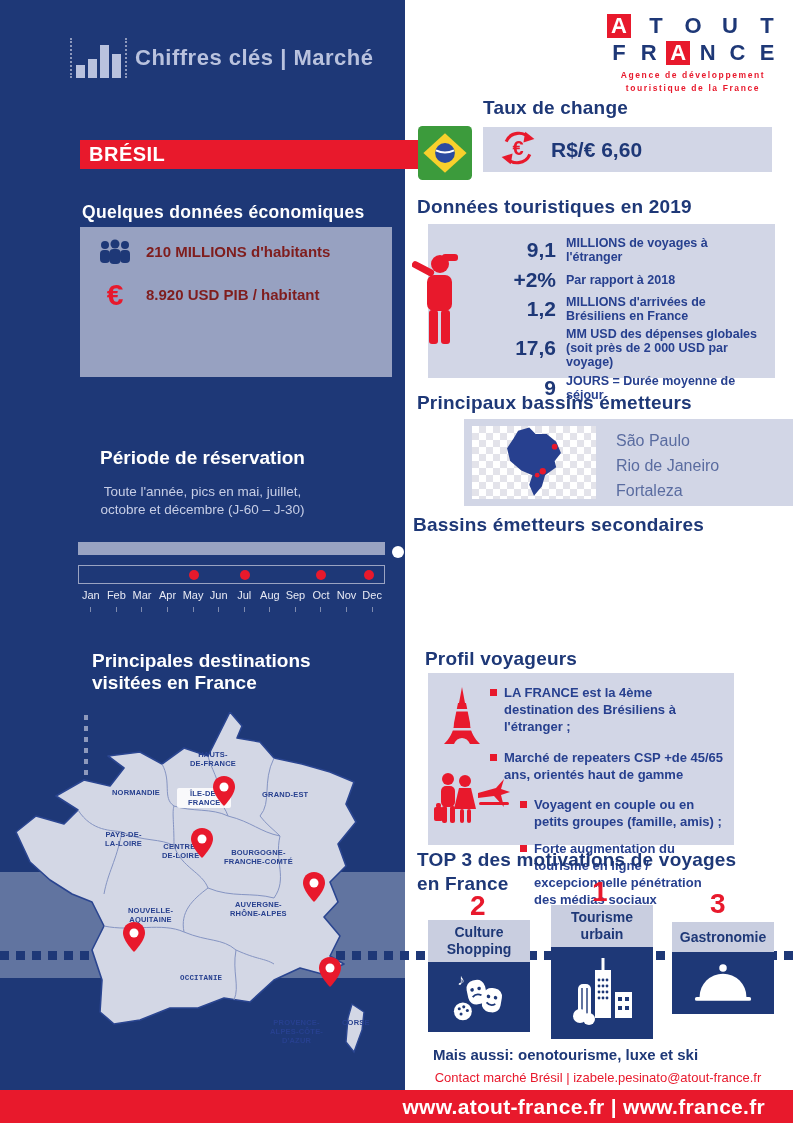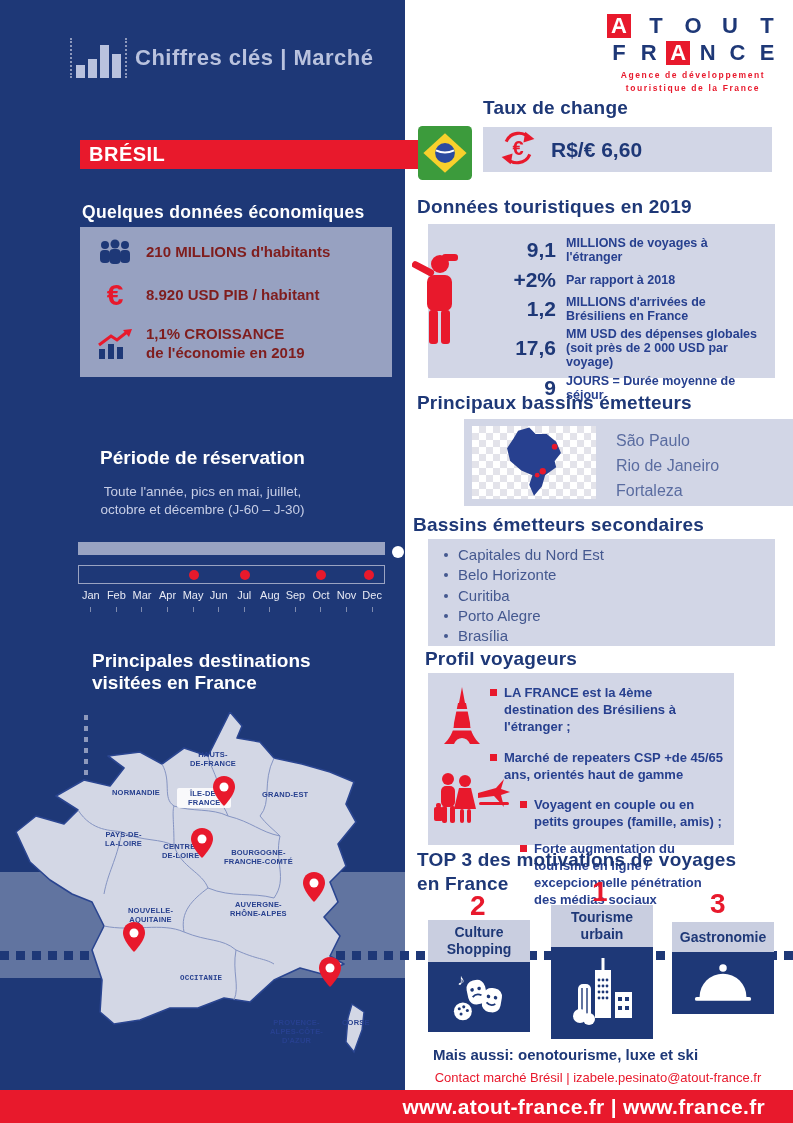--- a/index.html
+++ b/index.html
@@ -122,35 +122,20 @@
           <circle cx="29" cy="6" r="4"></circle>
             <rect x="24" y="11" width="10" height="13" rx="4"></rect>
         </svg>
       </span>
       <span class="econ-tx"><span>210 MILLIONS d'habitants</span></span>
     </div>
     <div class="econ-row">
       <span class="econ-ic t-red" style="font-size:30px; font-weight:bold;">€</span>
       <span class="econ-tx"><span>8.920 USD PIB / habitant</span></span>
     </div>
-    <div class="econ-row">
-      <span class="econ-ic">
-        <svg width="38" height="30" viewBox="0 0 38 30">
-          <rect x="3" y="20" width="6" height="10" fill="#1E3877"></rect>
-          <rect x="12" y="15" width="6" height="15" fill="#1E3877"></rect>
-          <rect x="21" y="18" width="6" height="12" fill="#1E3877"></rect>
-          <path d="M3,16 L15,7 L21,11 L31,3" stroke="#E8192C" stroke-width="3" fill="none"></path>
-          <polygon points="27,1 36,0 33,8" fill="#E8192C"></polygon>
-        </svg>
-      </span>
-      <span class="econ-tx">
-        <span>1,1% CROISSANCE</span><br>
-        <span>de l'économie en 2019</span>
-      </span>
-    </div>
   </div>
 
   <div class="abs" style="left:0; top:447px; width:405px; text-align:center; z-index:2;">
     <div class="t-white" style="font-weight:bold; font-size:19px;">Période de réservation</div>
     <div class="resa-sub" style="margin-top:14px;">
       <span>Toute l'année, pics en mai, juillet,</span><br>
       <span>octobre et décembre (J-60 – J-30)</span>
     </div>
   </div>
   <div class="abs slider-bar" style="z-index:2;"></div>
@@ -382,29 +367,20 @@
       </svg>
     </div>
     <div class="cities abs" style="left:152px; top:10px;">
       <div>São Paulo</div>
       <div>Rio de Janeiro</div>
       <div>Fortaleza</div>
     </div>
   </div>
 
   <div class="abs r-title" style="left:413px; top:514px;">Bassins émetteurs secondaires</div>
-  <div class="abs lav-box" style="left:428px; top:539px; width:347px; height:107px; padding:6px 6px 6px 14px;">
-    <ul class="bullist">
-      <li>Capitales du Nord Est</li>
-      <li>Belo Horizonte</li>
-      <li>Curitiba</li>
-      <li>Porto Alegre</li>
-      <li>Brasília</li>
-    </ul>
-  </div>
 
   <div class="abs r-title" style="left:425px; top:648px;">Profil voyageurs</div>
   <div class="abs lav-box" style="left:428px; top:673px; width:306px; height:172px; padding:12px 10px 6px 62px;">
     <span class="abs" style="left:16px; top:14px;">
       <svg width="36" height="60" viewBox="0 0 36 60" fill="#E8192C">
         <path d="M18,0 L21,16 L15,16 Z"></path>
         <path d="M14,16 L22,16 L26,36 L10,36 Z"></path>
         <rect x="8" y="22" width="20" height="2.5" fill="#D2D6E6"></rect>
         <path d="M10,36 C10,45 5,52 0,57 L10,57 C13,49 23,49 26,57 L36,57 C31,52 26,45 26,36 Z"></path>
         <rect x="5" y="41" width="26" height="2.5" fill="#D2D6E6"></rect>

